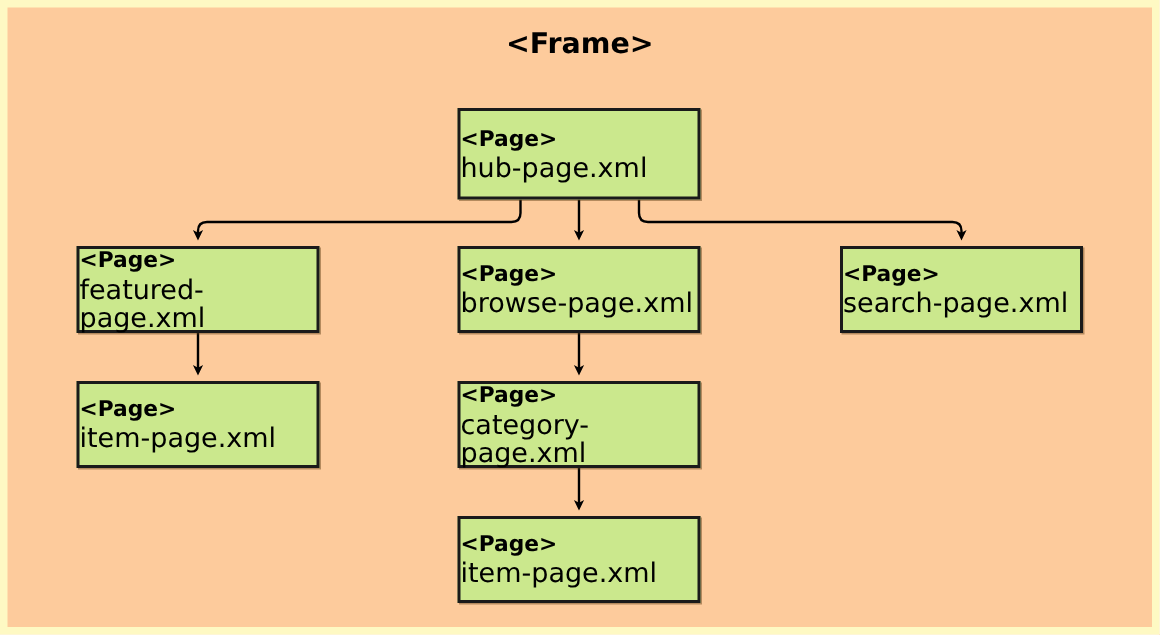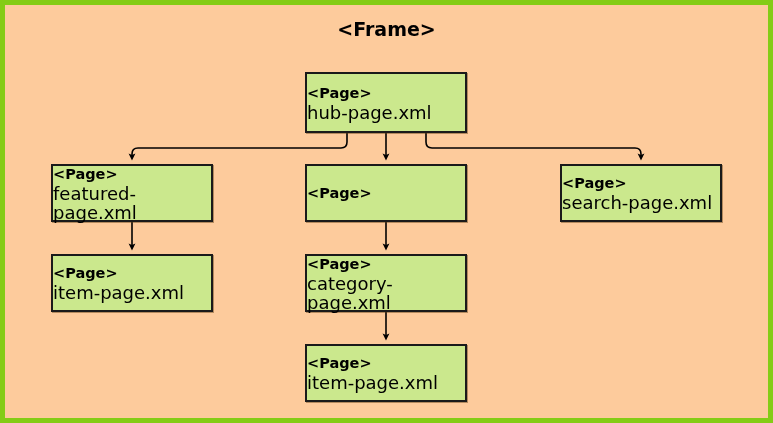--- a/index.html
+++ b/index.html
@@ -81,21 +81,21 @@
   .node .file {
     font-size: 18px;
     font-weight: normal;
     color: #000000;
     line-height: 19px;
   }
 </style>
 </head>
 <body>
 
-<div id="canvas" style="background: #84cc16;">
+<div id="canvas" style="background: #fef9c3;">
   <div id="frame" style="background: rgb(253, 203, 156);">
 
     <div class="frame-title">&lt;Frame&gt;</div>
 
     <svg id="edges" viewBox="0 0 763 413" width="763" height="413">
       <defs>
         <marker id="arrowhead" markerWidth="9" markerHeight="9" refX="4.2" refY="4" orient="auto" markerUnits="userSpaceOnUse">
           <path d="M0.6,0.6 L7.6,4 L0.6,7.4 L2.3,4 Z" fill="#000000"></path>
         </marker>
       </defs>
@@ -118,20 +118,21 @@
       <span class="file">hub-page.xml</span>
     </div>
 
     <div class="node" style="left: 46px; top: 159px; width: 162px; height: 58px; background: rgb(203, 232, 141); border-color: rgb(26, 26, 26);">
       <span class="kind">&lt;Page&gt;</span>
       <span class="file">featured-page.xml</span>
     </div>
 
     <div class="node" style="left: 300px; top: 159px; width: 162px; height: 58px; background: rgb(203, 232, 141); border-color: rgb(26, 26, 26);">
       <span class="kind">&lt;Page&gt;</span>
+      <span class="file">browse-page.xml</span>
     </div>
 
     <div class="node" style="left: 555px; top: 159px; width: 162px; height: 58px; background: rgb(203, 232, 141); border-color: rgb(26, 26, 26);">
       <span class="kind">&lt;Page&gt;</span>
       <span class="file">search-page.xml</span>
     </div>
 
     <div class="node" style="left: 46px; top: 249px; width: 162px; height: 58px; background: rgb(203, 232, 141); border-color: rgb(26, 26, 26);">
       <span class="kind">&lt;Page&gt;</span>
       <span class="file">item-page.xml</span>

